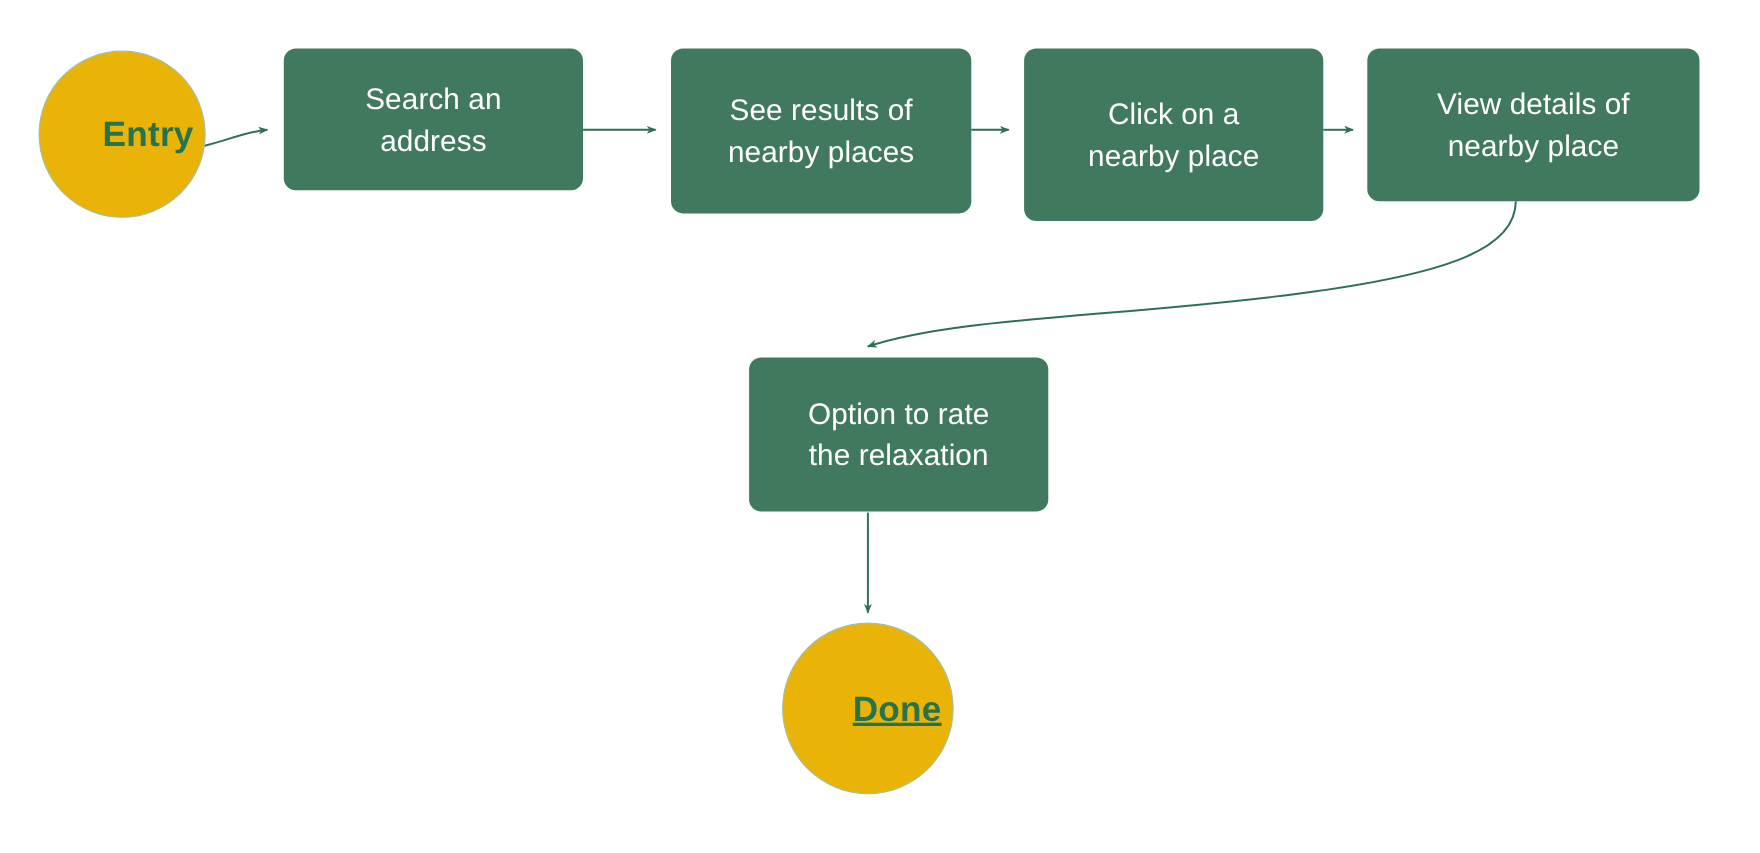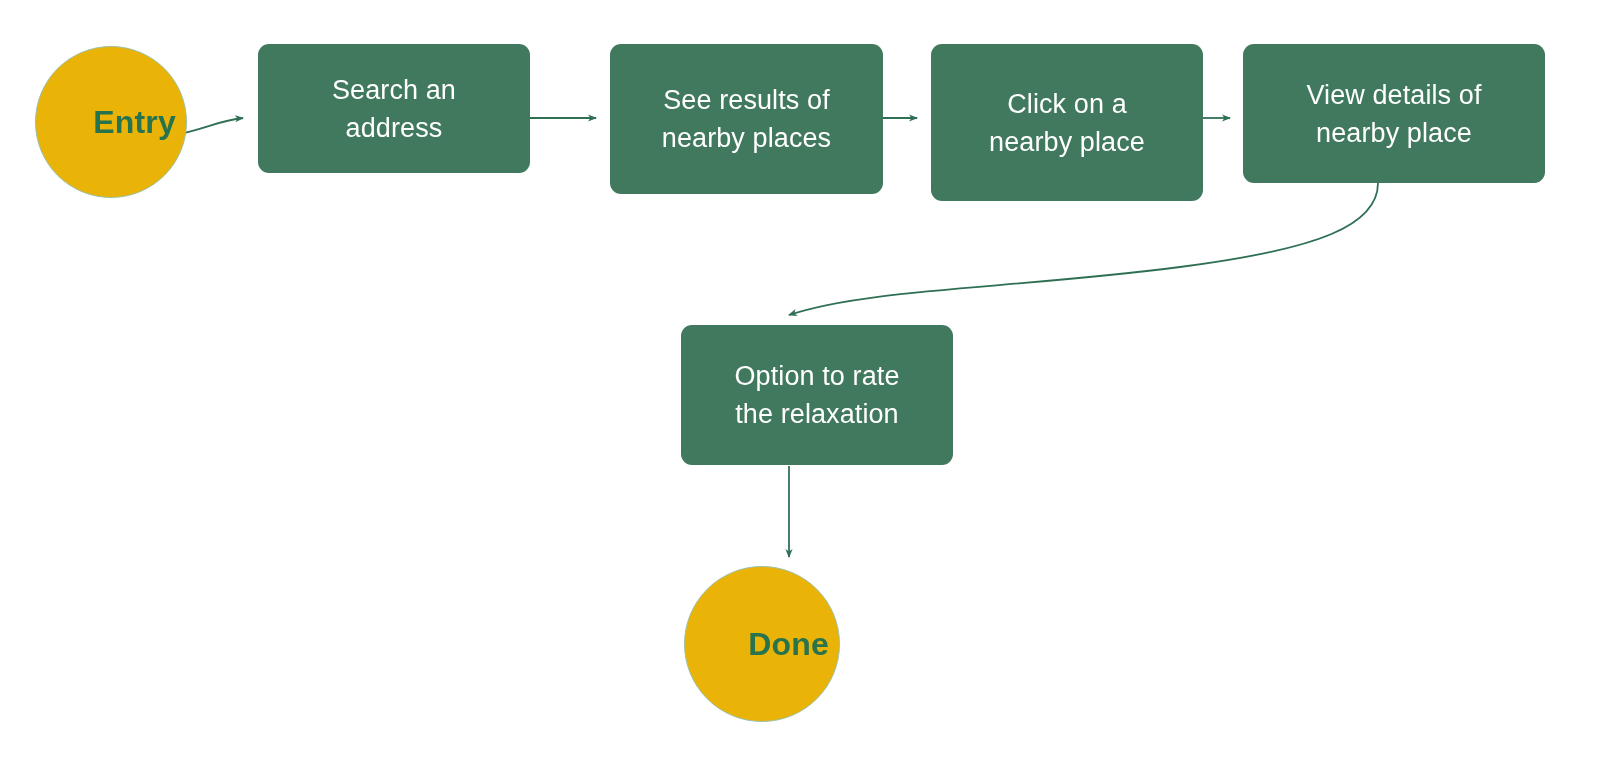--- a/index.html
+++ b/index.html
@@ -108,17 +108,17 @@
   <div class="node node-process" style="left:1243px; top:44px; width:302px; height:139px;">
     <span class="node-label">View details of
 nearby place</span>
   </div>
 
   <div class="node node-process" style="left:653px; top:325px; width:272px; height:140px;margin-left:28px;">
     <span class="node-label">Option to rate
 the relaxation</span>
   </div>
 
-  <div class="node node-terminal" style="left:684px; top:566px; width:156px; height:156px;">
+  <div class="node node-terminal" style="left:711px; top:566px; width:156px; height:156px;text-decoration:underline;">
     <span class="node-label">Done</span>
   </div>
 
 </div>
 
 </body></html>

